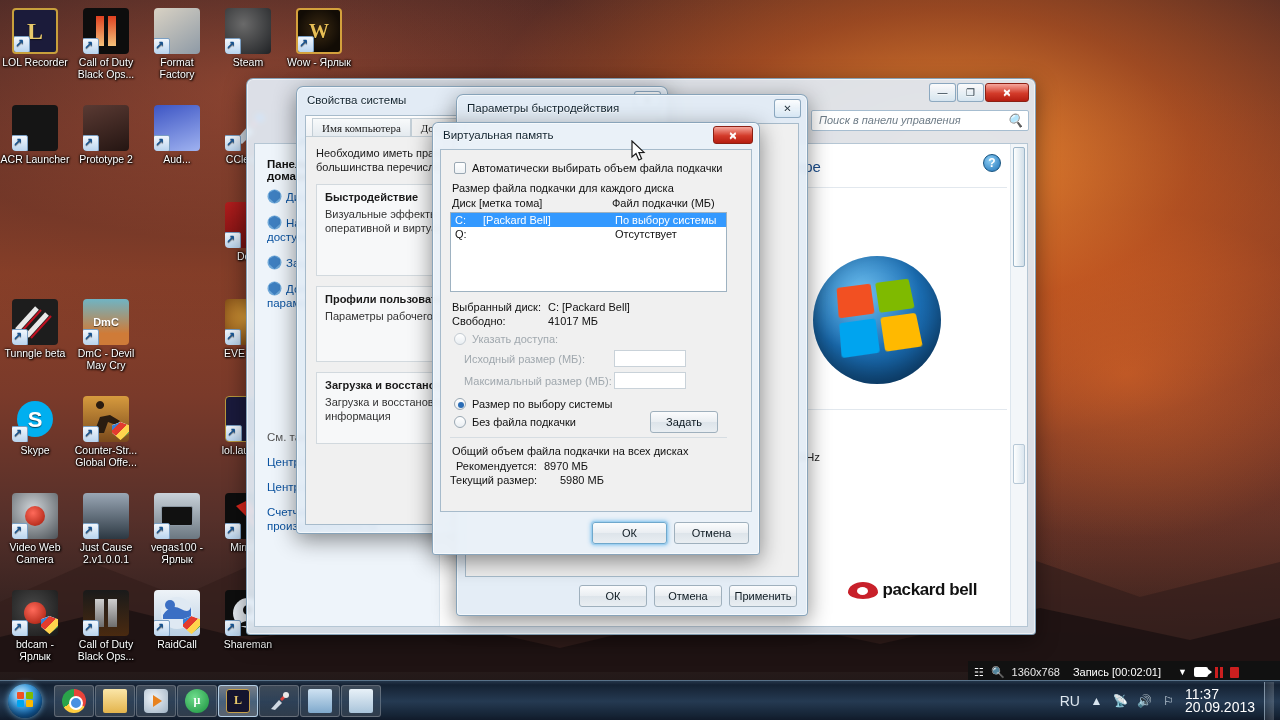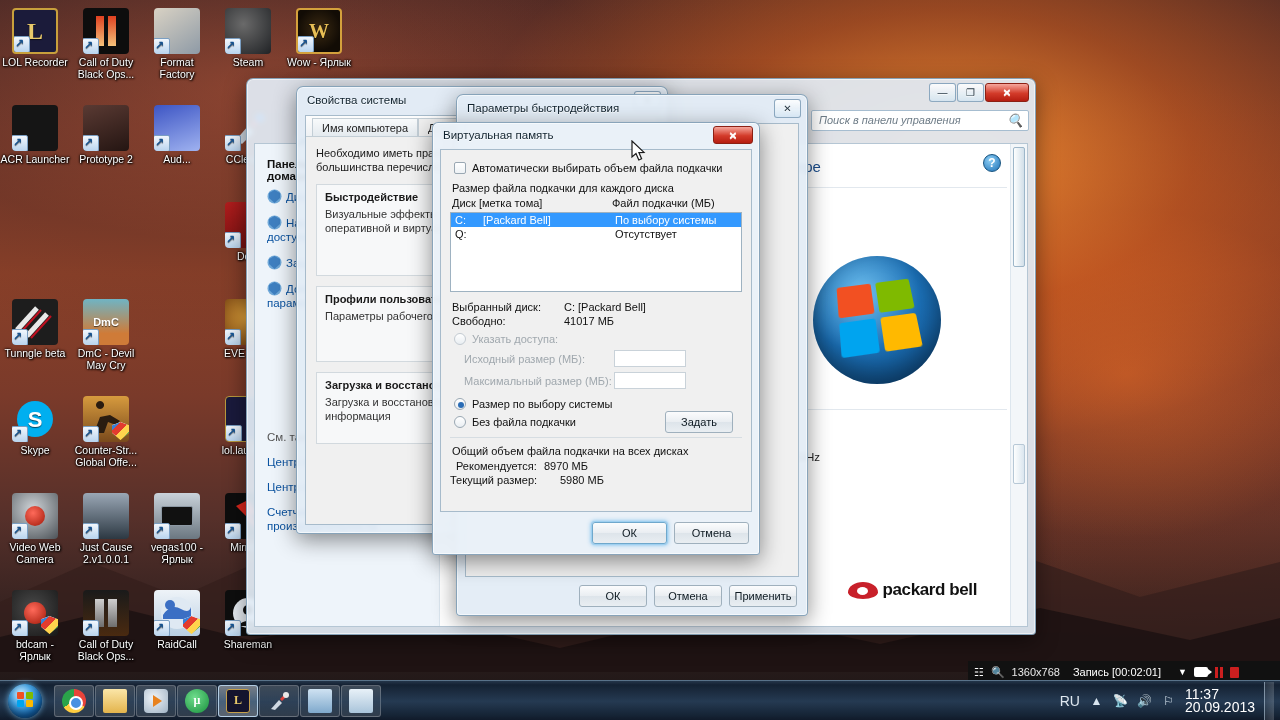--- a/index.html
+++ b/index.html
@@ -223,21 +223,21 @@
     display:flex; align-items:center; gap:5px;
     font-size:17px; font-weight:bold; color:#111; letter-spacing:-.4px;
   }
   .pbell .mark { width:30px;height:17px;background:#c8202a;border-radius:50% 50% 50% 50%/60% 60% 40% 40%; position:relative;}
   .pbell .mark::after{content:"";position:absolute;left:9px;top:5px;width:11px;height:8px;background:#fff;border-radius:50%;}
 
   
   #sysprops { left: 296px; top: 86px; width: 372px; height: 448px; z-index: 20; }
   #sysprops .inner { position:absolute; left:8px; right:8px; top:28px; bottom:8px; background:#f0f0f0; border:1px solid #a7bbcb; }
   .tabstrip { height:21px; background:linear-gradient(to bottom,#fdfdfd,#eef1f4); border-bottom:1px solid #c3ced6; display:flex; padding-left:6px; }
-  .tab { font-size:11px; padding:3px 9px 0 9px; border:1px solid #c3ced6; border-bottom:none; background:linear-gradient(to bottom,#f8fafb,#e4eaef); margin-top:2px; color:#222;}
+  .tab { font-size:11px; padding:3px 9px 0 9px; border:1px solid #c3ced6; border-bottom:none; background:linear-gradient(to bottom,#f8fafb,#e4eaef); margin-top:2px; color:#222;font-family:Liberation Serif, serif;}
   .tab.active { background:#f0f0f0; }
   .grp {
     margin: 10px 10px 0 10px; border:1px solid #d2d9de; background:#f7f8f9;
     padding: 6px 8px; font-size:11px; color:#1a1a1a;
   }
   .grp .gt { font-weight:bold; margin-bottom:4px;}
   .grp .gp { line-height:14px; color:#333; }
   .sp-note { margin:9px 10px 0 10px; font-size:11px; color:#1a1a1a; line-height:14px; }
   .sp-btnrow { position:absolute; right:10px; bottom:8px; display:flex; gap:6px; }
 
@@ -249,38 +249,38 @@
   
   #vmem {
     left: 432px; top: 122px; width: 328px; height: 433px; z-index: 40;
     background: rgba(233,241,248,0.97);
     border-radius: 6px 6px 3px 3px;
   }
   #vmem .vm-title { height: 24px; padding-left:10px; font-size:11.5px; }
   #vmem .vm-inner {
     position:absolute; left:7px; right:7px; top:26px; bottom:42px;
     background:#f0f0f0; border:1px solid #a7bbcb;
-    padding: 10px 9px 0 9px;
+    padding: 10px 24px 0 9px;
     font-size:11px; color:#111;
   }
   .cb-row { display:flex; align-items:center; gap:6px; margin: 2px 0 8px 4px; font-size:11px;}
   .cbx { width:12px;height:12px;border:1px solid #9aa8b3;background:linear-gradient(to bottom,#fff,#eef2f5);border-radius:2px; }
   .sec-label { font-size:11px; margin: 0 0 3px 2px; }
   .col-head { display:flex; font-size:11px; margin: 2px 0 3px 2px; }
   .col-head .c1 { width: 160px; }
   .listbox {
     height: 80px; background:#fff; border:1px solid #9eb2c1;
     margin-bottom: 9px; overflow:hidden;
   }
   .lrow { display:flex; font-size:11px; padding: 1px 4px; color:#111; }
   .lrow .d { width: 28px; }
   .lrow .v { width: 132px; }
   .lrow.sel { background:#3399ff; color:#fff; }
   .kv { display:flex; font-size:11px; margin: 2px 0 2px 2px; }
-  .kv .k { width: 112px; }
+  .kv .k { width: 96px; }
   .radio-row { display:flex; align-items:center; gap:6px; margin: 6px 0 0 4px; font-size:11px; }
   .rdo { width:12px;height:12px;border-radius:50%;border:1px solid #9aa8b3;background:linear-gradient(to bottom,#fff,#e9eef2); position:relative;}
   .rdo.on::after { content:""; position:absolute; left:3px;top:3px;width:6px;height:6px;border-radius:50%;background:#2a6cb5;}
   .rdo.dim { border-color:#c3cbd2; }
   .dim-txt { color:#a0a8ae; }
   .fld-row { display:flex; align-items:center; margin: 5px 0 0 14px; font-size:11px; }
   .fld-row .flabel { width: 150px; }
   .tinput { width: 72px; height: 17px; background:#fff; border:1px solid #c9d2d9; }
   .hr { border-top:1px solid #d6dde2; margin: 9px 0 7px 0; }
   .btn {

